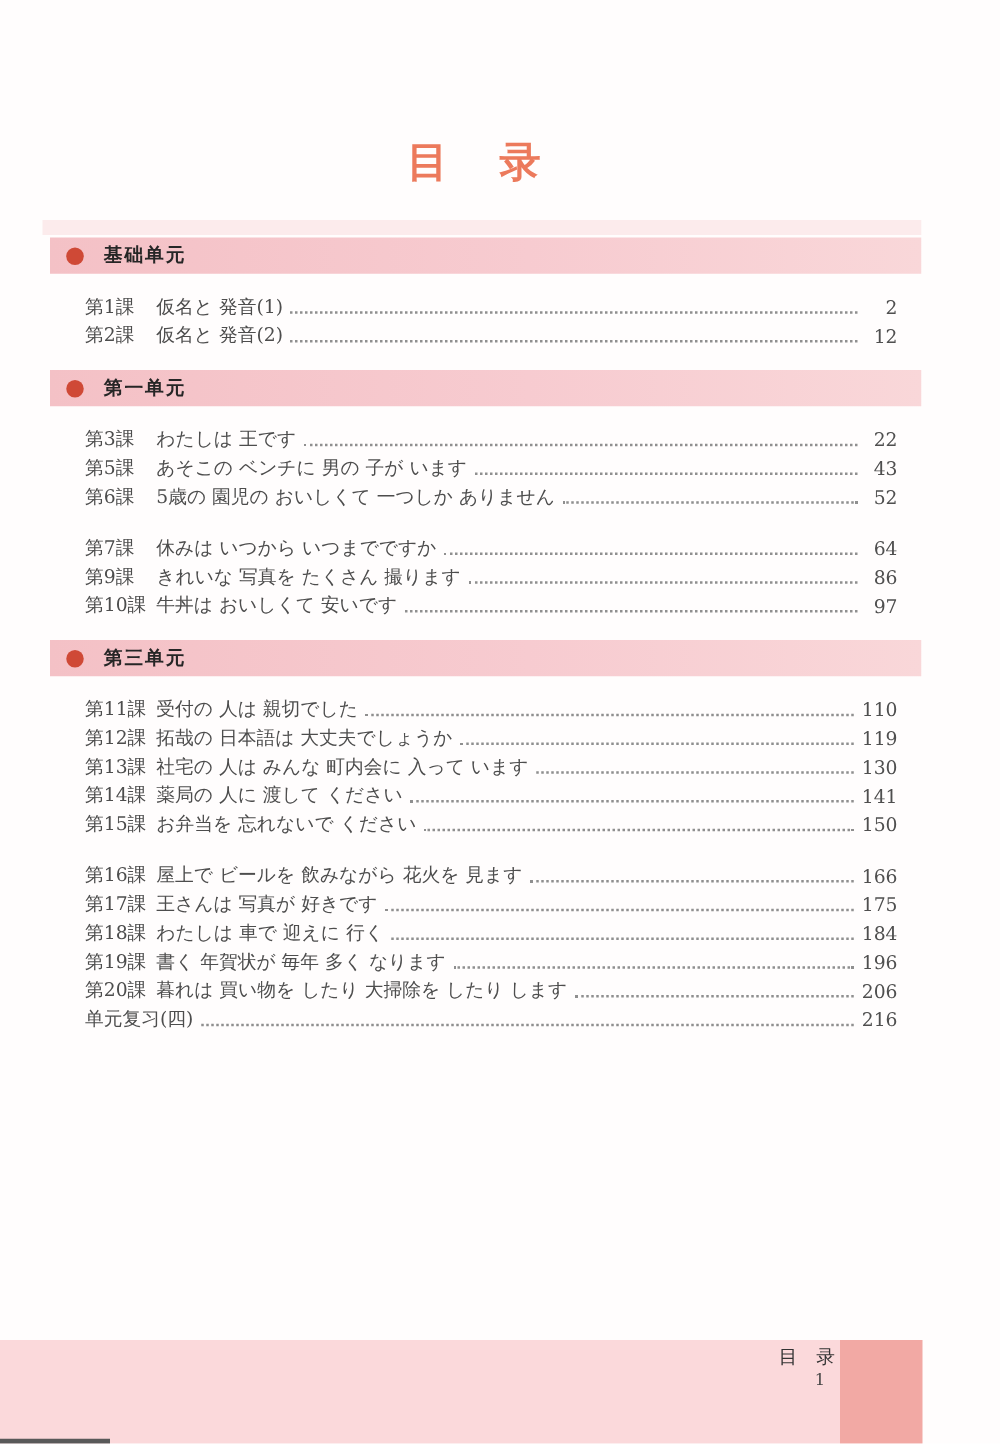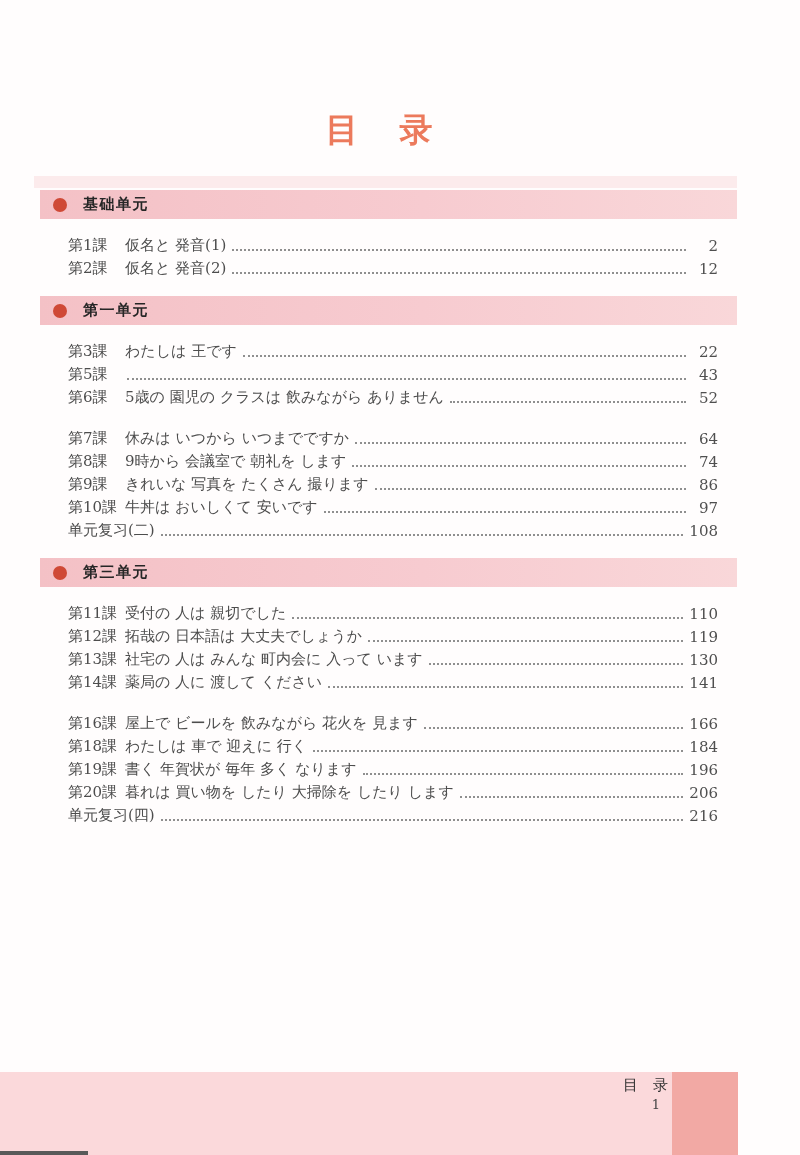--- a/index.html
+++ b/index.html
@@ -130,63 +130,52 @@
       </div>
       <div class="rows">
         <div class="row">
           <span class="no">第3課</span>
           <span class="title">わたしは 王です</span>
           <span class="leader"></span>
           <span class="pg">22</span>
         </div>
         <div class="row">
           <span class="no">第5課</span>
+          <span class="title">あそこの ベンチに 男の 子が います</span>
           <span class="leader"></span>
           <span class="pg">43</span>
         </div>
         <div class="row">
           <span class="no">第6課</span>
-          <span class="title">5歳の 園児の クラスは 飲みながら ありません</span>
+          <span class="title">5歳の 園児の おいしくて 一つしか ありません</span>
           <span class="leader"></span>
           <span class="pg">52</span>
         </div>
       </div>
     </div>
 
     <div class="section">
       <div class="rows">
         <div class="row">
           <span class="no">第7課</span>
           <span class="title">休みは いつから いつまでですか</span>
           <span class="leader"></span>
           <span class="pg">64</span>
         </div>
         <div class="row">
-          <span class="no">第8課</span>
-          <span class="title">9時から 会議室で 朝礼を します</span>
-          <span class="leader"></span>
-          <span class="pg">74</span>
-        </div>
-        <div class="row">
           <span class="no">第9課</span>
           <span class="title">きれいな 写真を たくさん 撮ります</span>
           <span class="leader"></span>
           <span class="pg">86</span>
         </div>
         <div class="row">
           <span class="no">第10課</span>
           <span class="title">牛丼は おいしくて 安いです</span>
           <span class="leader"></span>
           <span class="pg">97</span>
-        </div>
-        <div class="row">
-
-          <span class="title">单元复习(二)</span>
-          <span class="leader"></span>
-          <span class="pg">108</span>
         </div>
       </div>
     </div>
 
     <div class="section">
       <div class="bar">
         <span class="dot"></span>
         <span class="heading">第三单元</span>
       </div>
       <div class="rows">
@@ -207,30 +196,42 @@
           <span class="title">社宅の 人は みんな 町内会に 入って います</span>
           <span class="leader"></span>
           <span class="pg">130</span>
         </div>
         <div class="row">
           <span class="no">第14課</span>
           <span class="title">薬局の 人に 渡して ください</span>
           <span class="leader"></span>
           <span class="pg">141</span>
         </div>
+        <div class="row">
+          <span class="no">第15課</span>
+          <span class="title">お弁当を 忘れないで ください</span>
+          <span class="leader"></span>
+          <span class="pg">150</span>
+        </div>
       </div>
     </div>
 
     <div class="section">
       <div class="rows">
         <div class="row">
           <span class="no">第16課</span>
           <span class="title">屋上で ビールを 飲みながら 花火を 見ます</span>
           <span class="leader"></span>
           <span class="pg">166</span>
+        </div>
+        <div class="row">
+          <span class="no">第17課</span>
+          <span class="title">王さんは 写真が 好きです</span>
+          <span class="leader"></span>
+          <span class="pg">175</span>
         </div>
         <div class="row">
           <span class="no">第18課</span>
           <span class="title">わたしは 車で 迎えに 行く</span>
           <span class="leader"></span>
           <span class="pg">184</span>
         </div>
         <div class="row">
           <span class="no">第19課</span>
           <span class="title">書く 年賀状が 毎年 多く なります</span>

